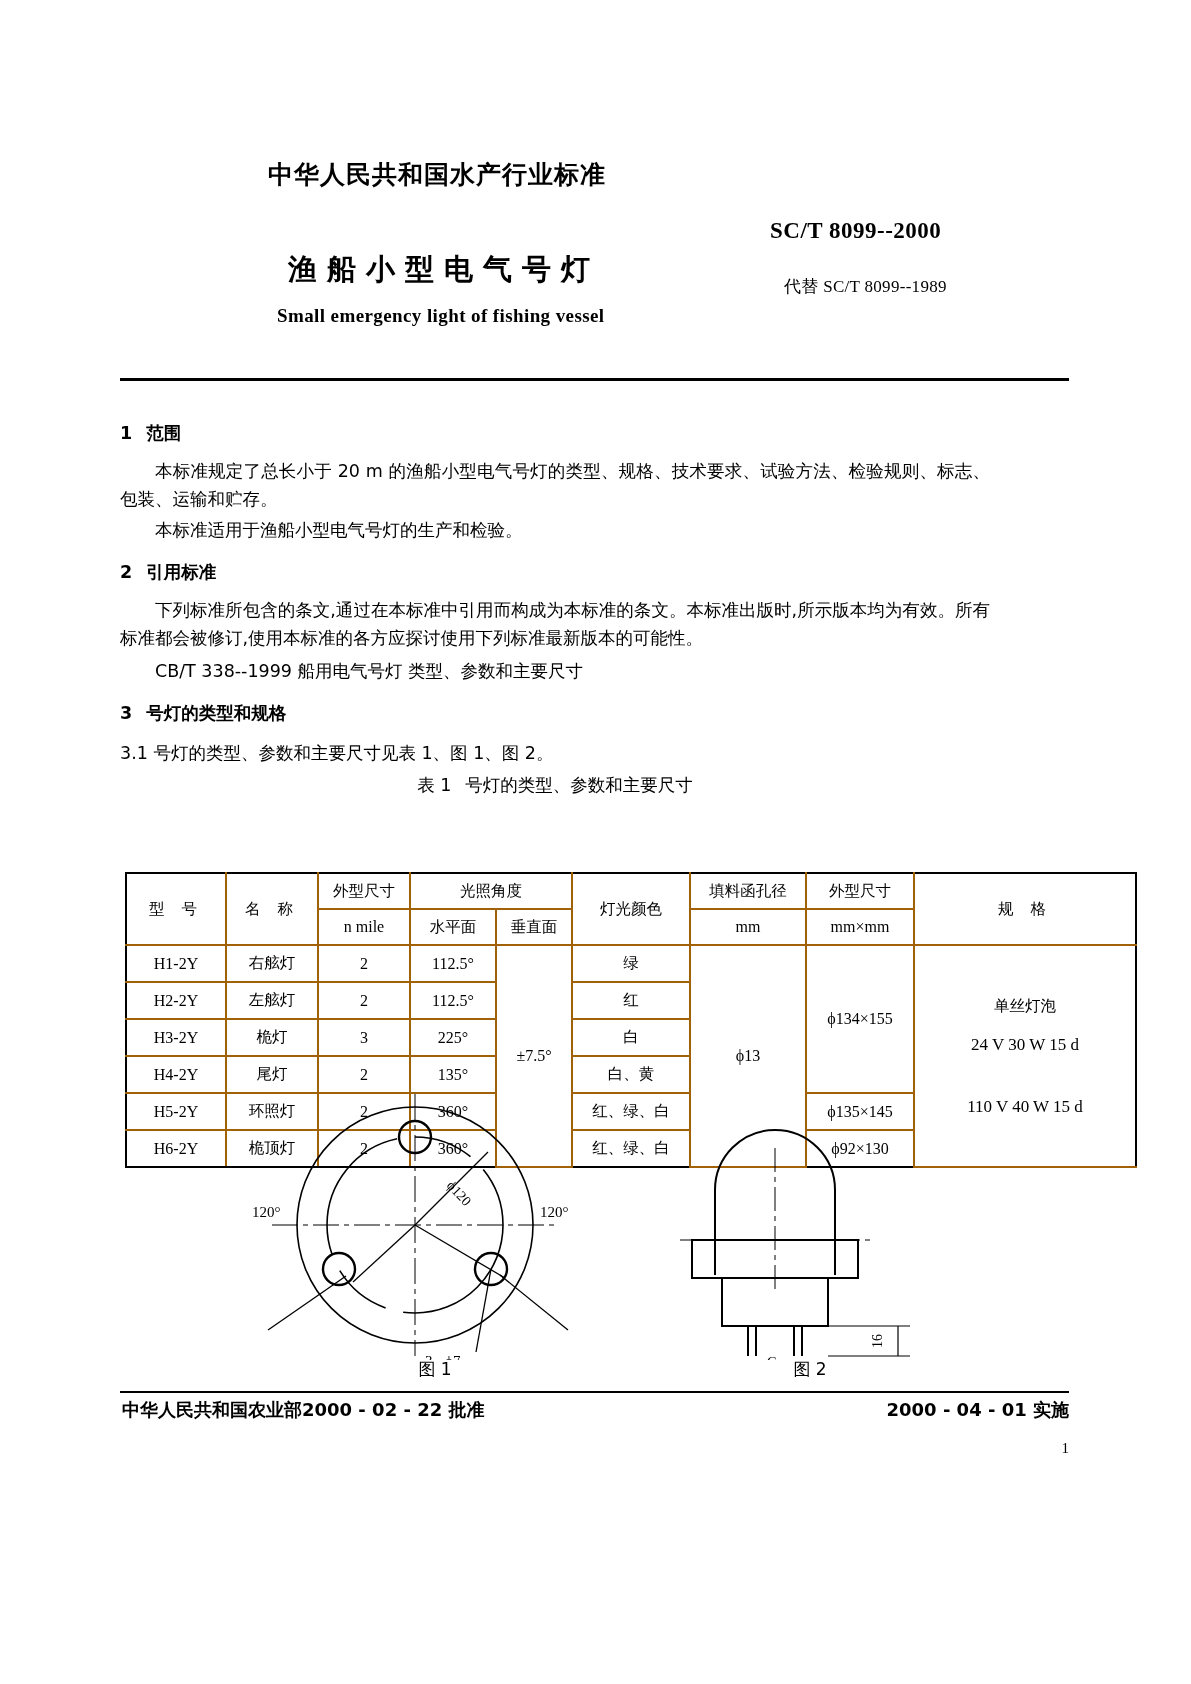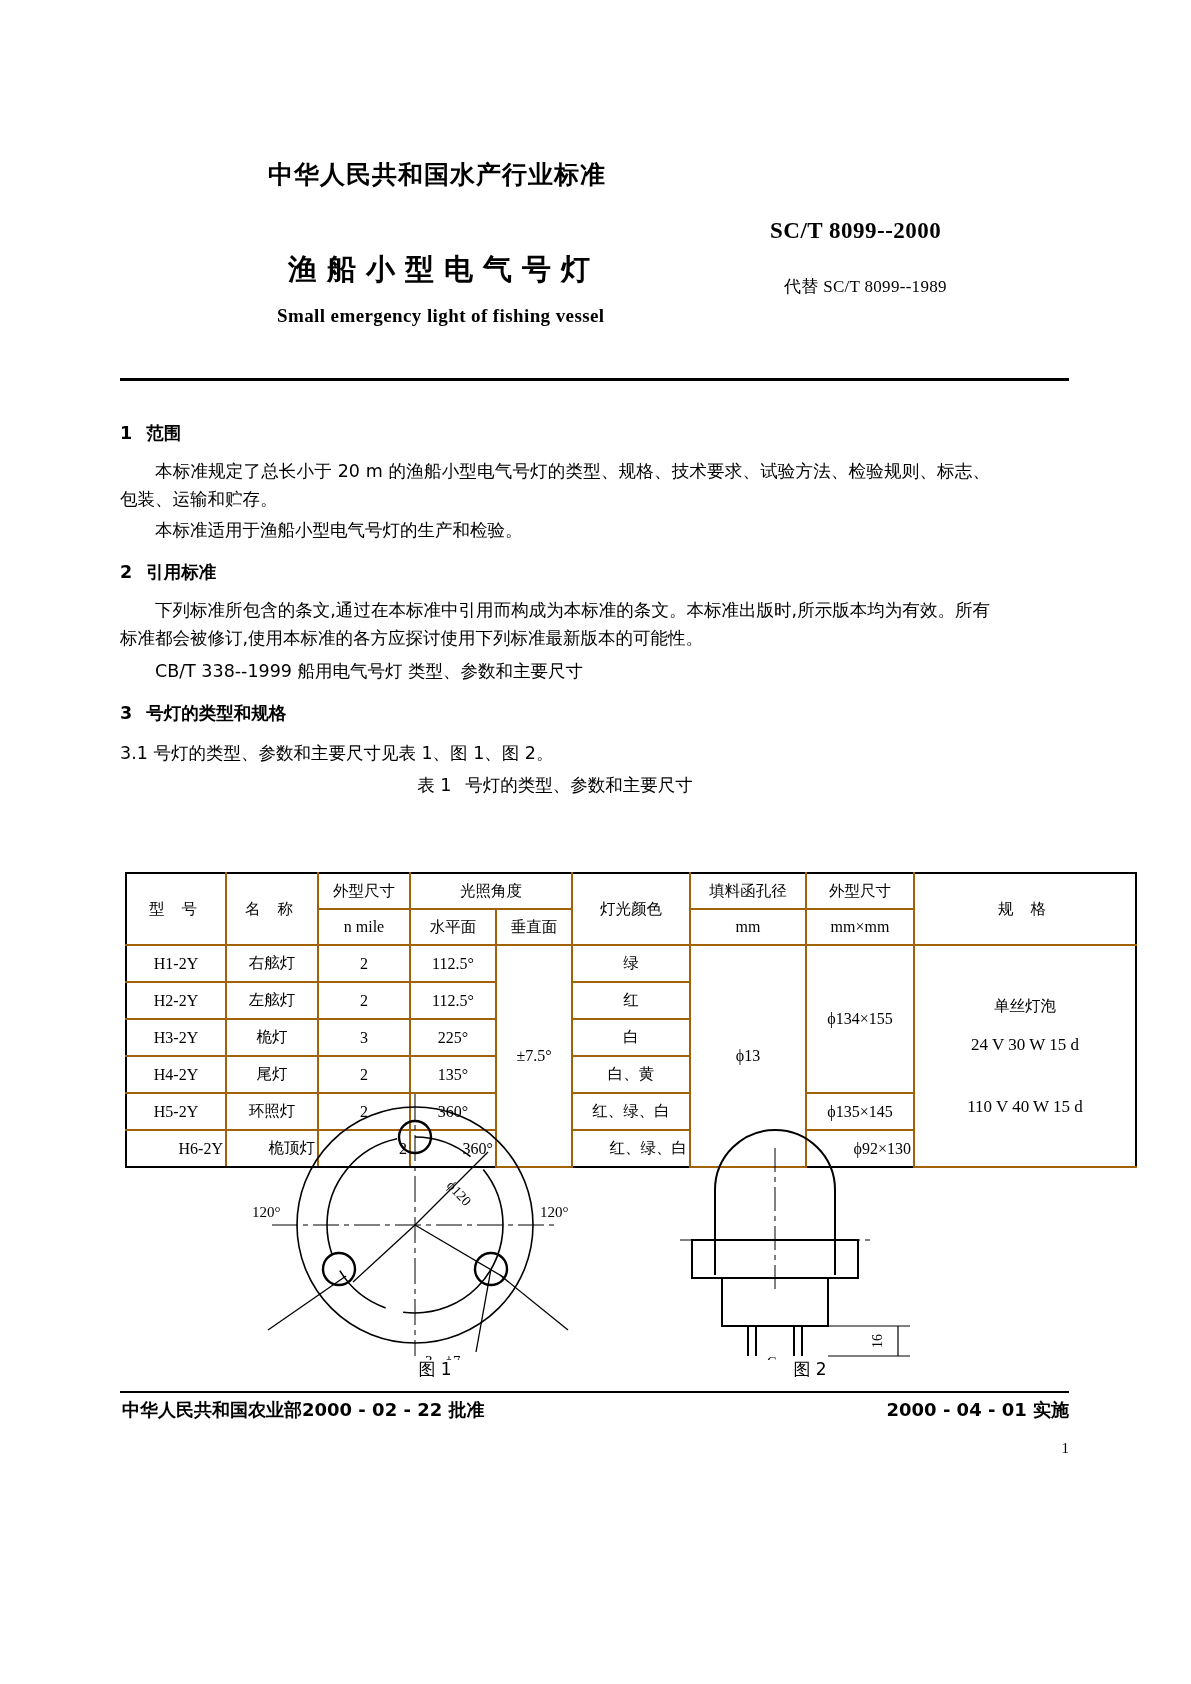--- a/index.html
+++ b/index.html
@@ -82,21 +82,21 @@
   table.t1 td, table.t1 th {
     border:2px solid #a16207;
     text-align:center;
     vertical-align:middle;
     padding:2px 2px;
     font-weight:400;
   }
   table.t1 thead th { height:30px; }
   table.t1 tbody td { height:31px; }
   table.t1 .outer-t { border-top:2px solid #000; }
-  table.t1 .outer-b { border-bottom:2px solid #000;text-align:right; }
+  table.t1 .outer-b { border-bottom:2px solid #000; }
   table.t1 .outer-l { border-left:2px solid #000; }
   table.t1 .outer-r { border-right:2px solid #000; }
   .serifnum { font-family:"Liberation Serif", serif; font-size:16px; }
   .wsp { letter-spacing:6px; padding-left:6px; }
 
   
   .figs { position:absolute; left:120px; top:1090px; width:950px; height:300px; }
   .fig-cap {
     font-family:"DejaVu Sans", sans-serif;
     font-size:17px; text-align:center;

